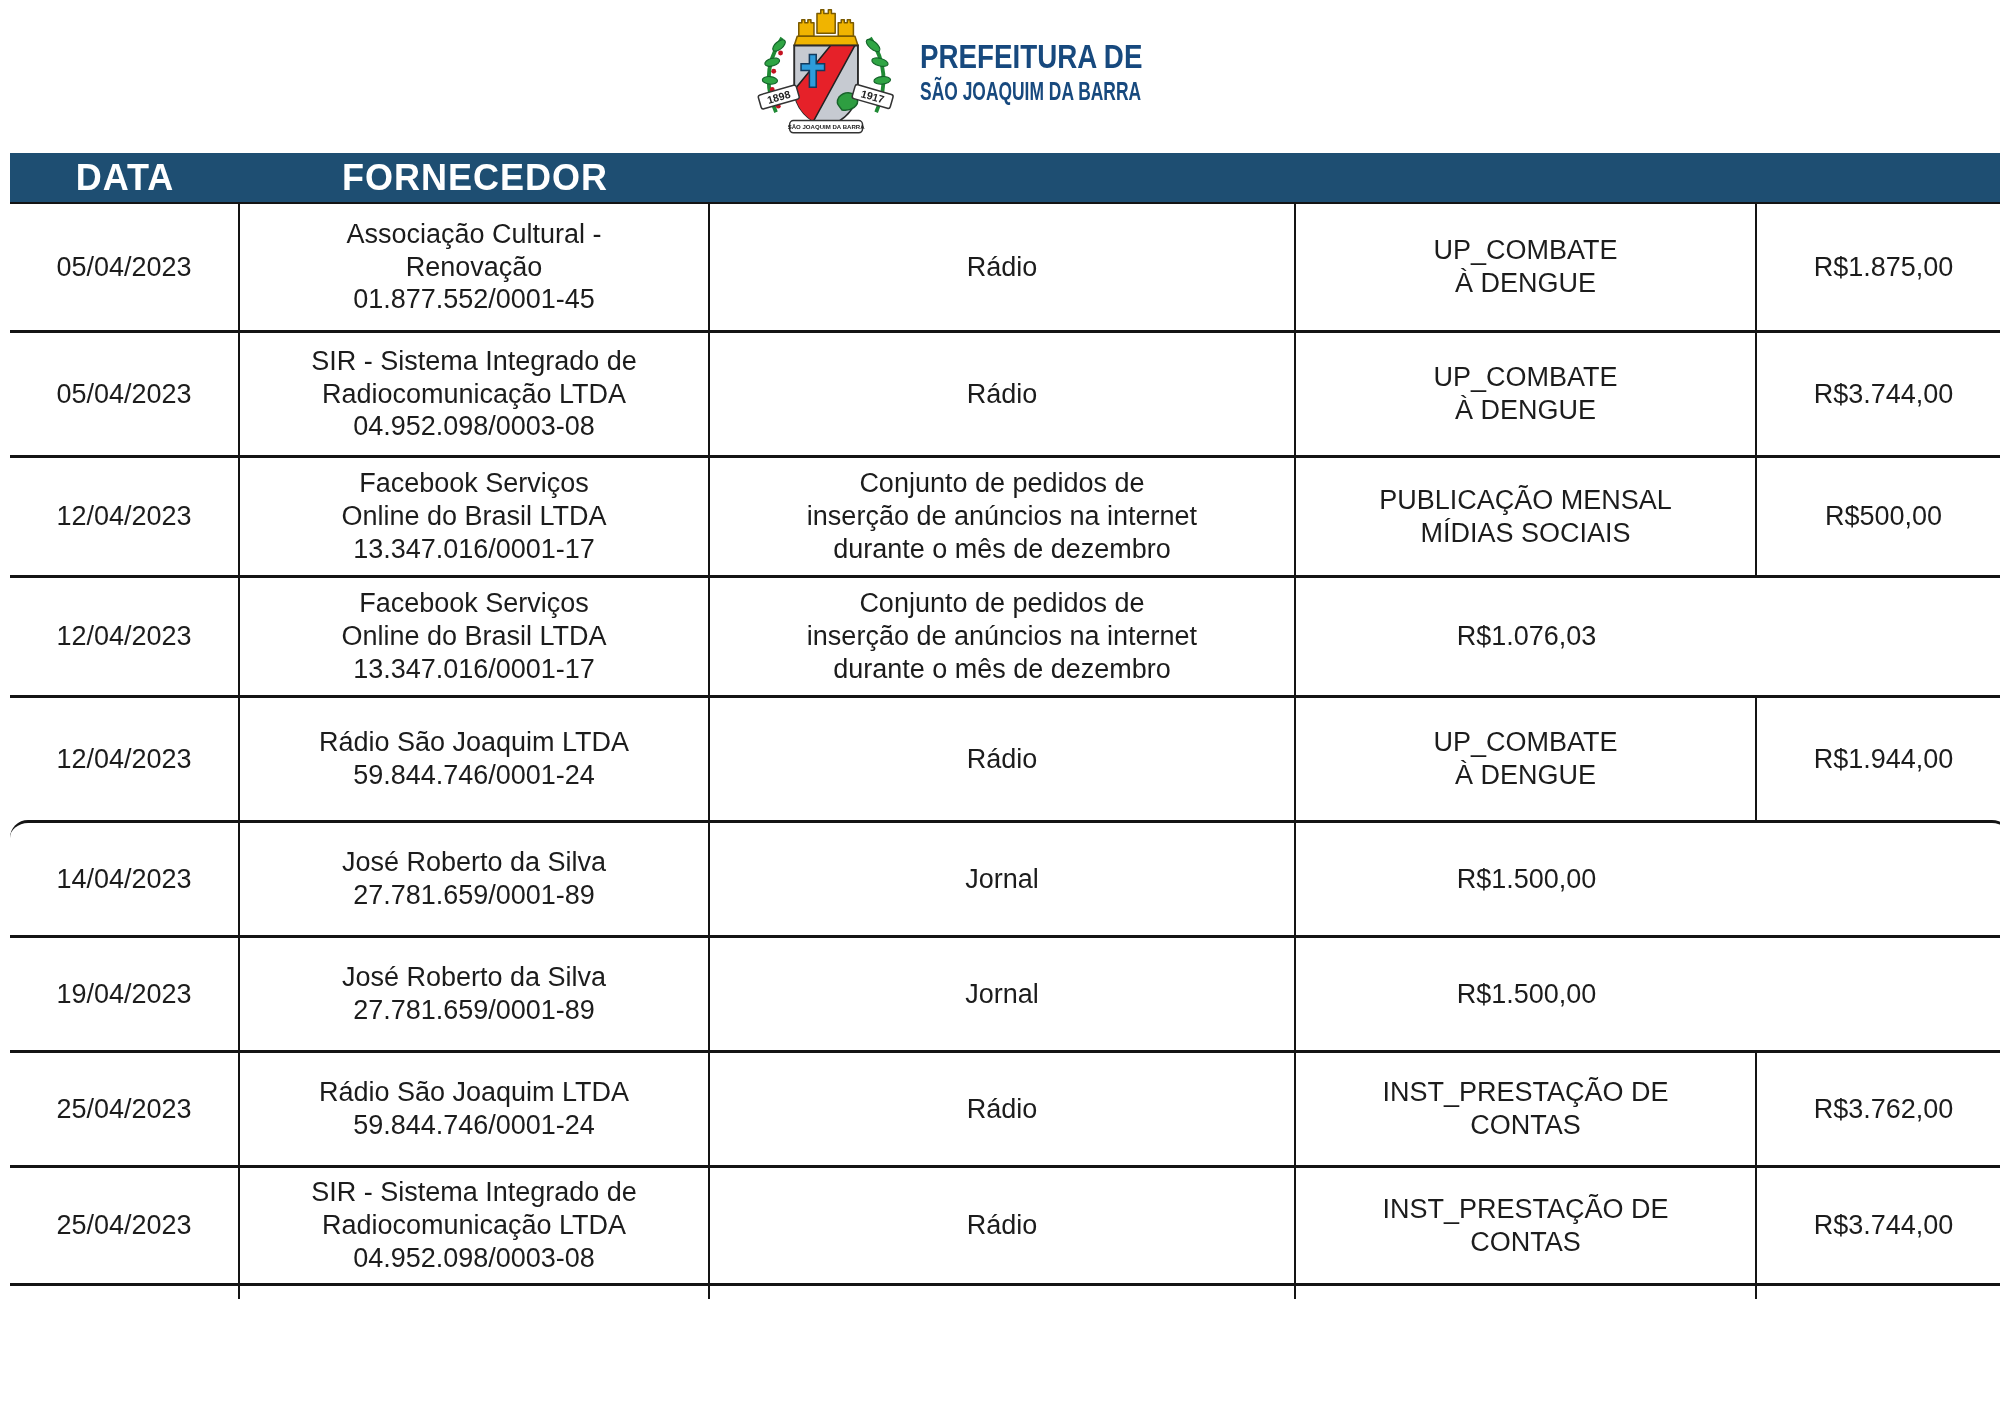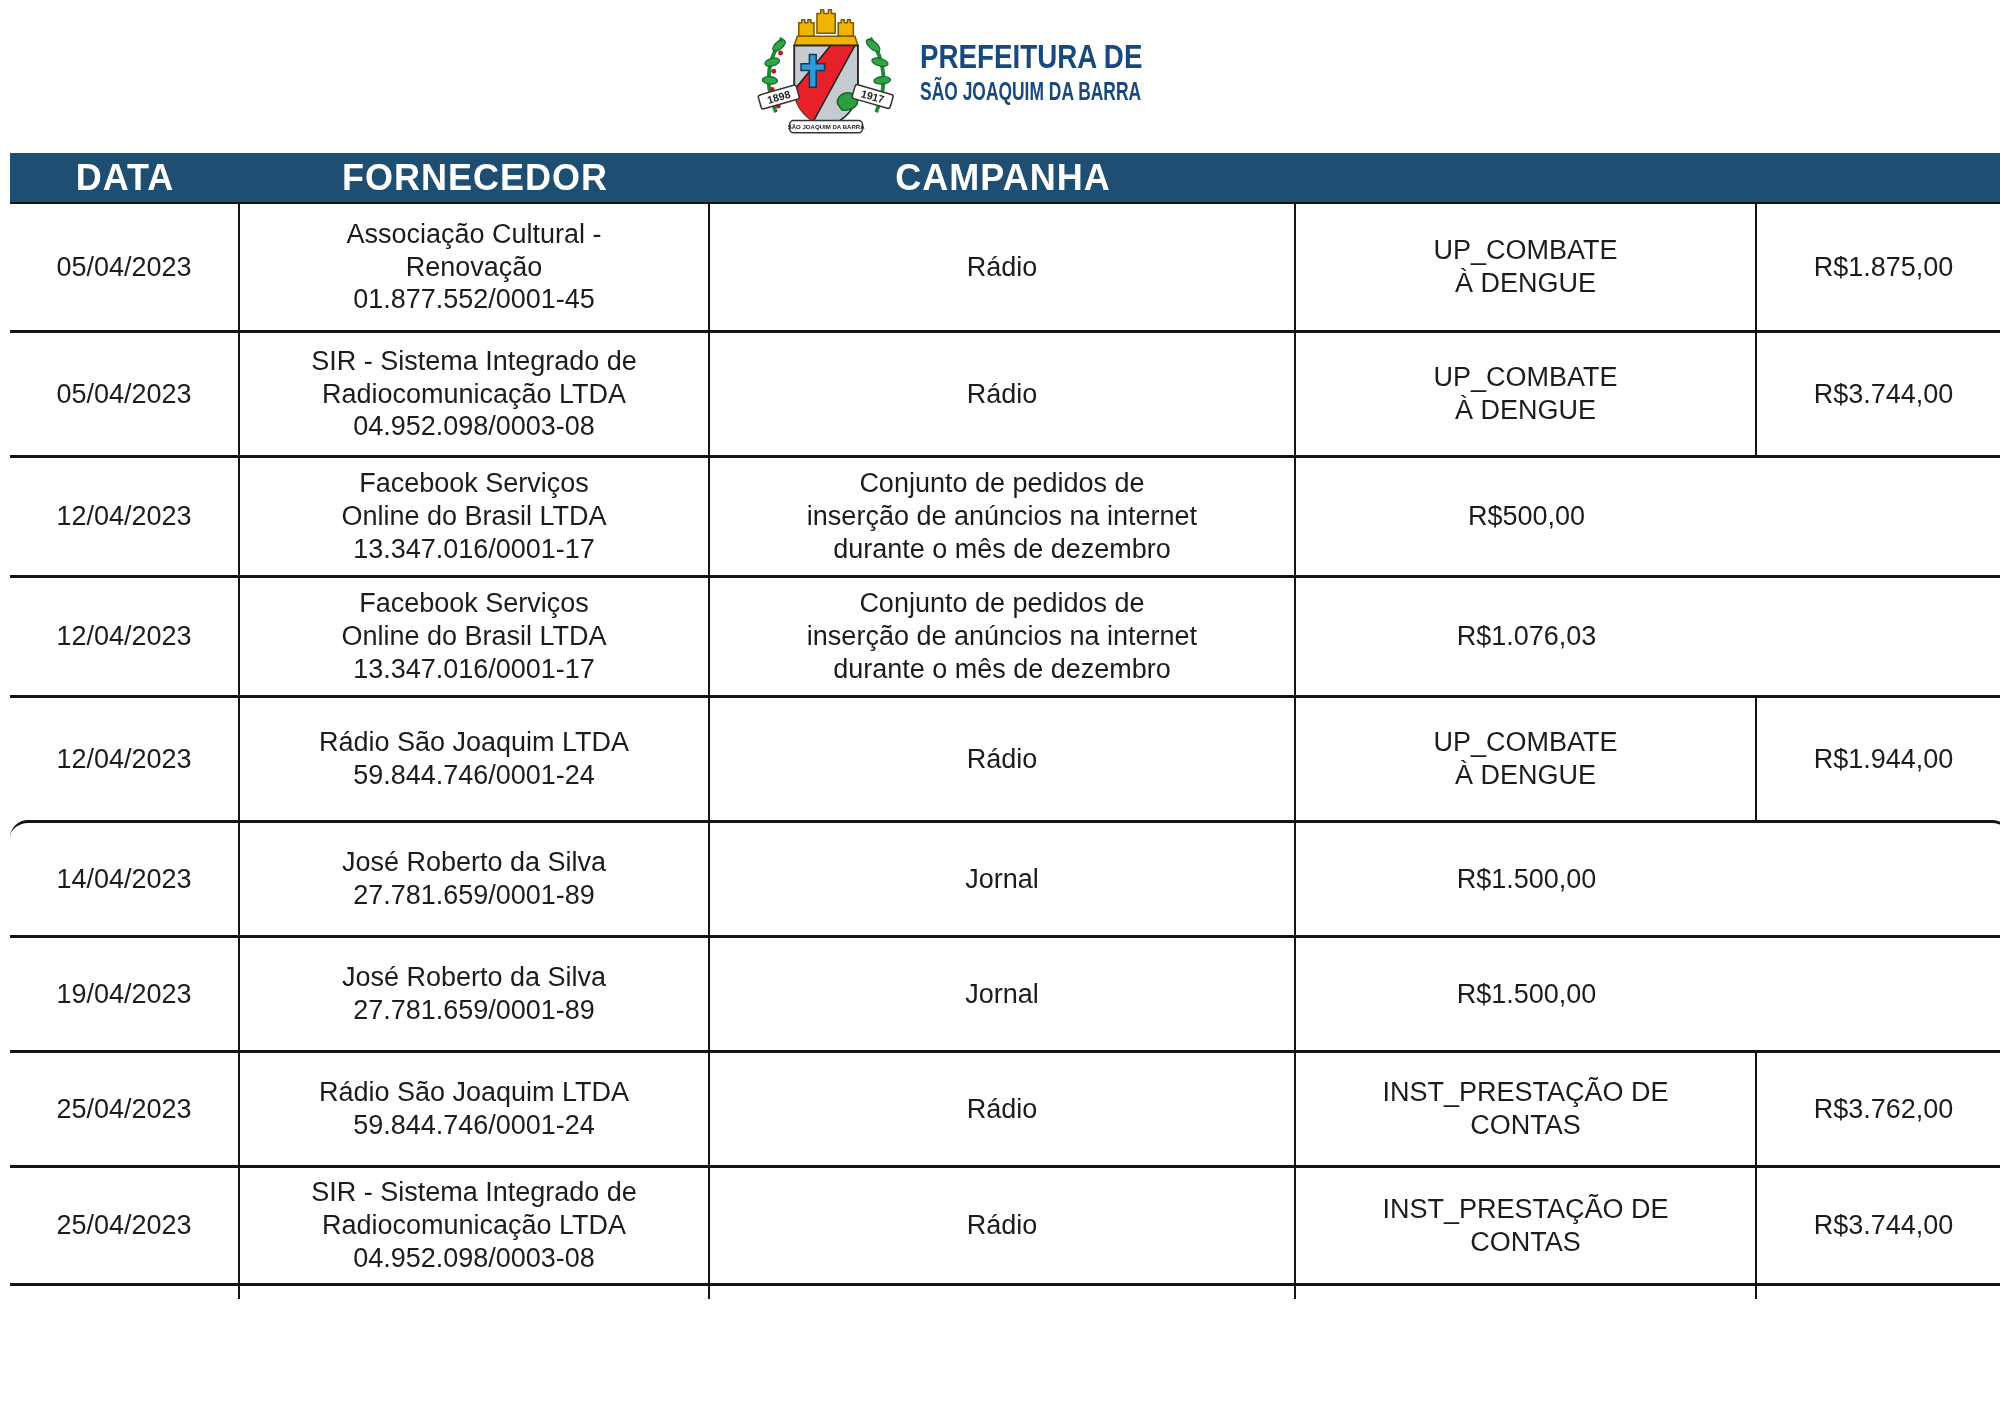--- a/index.html
+++ b/index.html
@@ -151,21 +151,20 @@
   <div class="brand">
     <div class="brand-line1">PREFEITURA DE</div>
     <div class="brand-line2">SÃO JOAQUIM DA BARRA</div>
   </div>
 </div>
 
 <div class="datatable">
   <div class="thead">
       <div class="hcell">DATA</div>
       <div class="hcell">FORNECEDOR</div>
-      <div class="hcell">CAMPANHA</div>
     </div>
   <div class="tbody">
       <div class="trow">
         <div class="cell"><span>05/04/2023</span></div>
         <div class="cell"><span>Associação Cultural -
 Renovação</span><span>01.877.552/0001-45</span></div>
         <div class="cell"><span>Rádio</span></div>
         <div class="cell"><span>UP_COMBATE
 À DENGUE</span></div>
         <div class="cell"><span>R$1.875,00</span></div>
@@ -179,20 +178,22 @@
 À DENGUE</span></div>
         <div class="cell"><span>R$3.744,00</span></div>
       </div>
       <div class="trow">
         <div class="cell"><span>12/04/2023</span></div>
         <div class="cell"><span>Facebook Serviços
 Online do Brasil LTDA</span><span>13.347.016/0001-17</span></div>
         <div class="cell"><span>Conjunto de pedidos de
 inserção de anúncios na internet
 durante o mês de dezembro</span></div>
+        <div class="cell"><span>PUBLICAÇÃO MENSAL
+MÍDIAS SOCIAIS</span></div>
         <div class="cell"><span>R$500,00</span></div>
       </div>
       <div class="trow">
         <div class="cell"><span>12/04/2023</span></div>
         <div class="cell"><span>Facebook Serviços
 Online do Brasil LTDA</span><span>13.347.016/0001-17</span></div>
         <div class="cell"><span>Conjunto de pedidos de
 inserção de anúncios na internet
 durante o mês de dezembro</span></div>
         <div class="cell"><span>R$1.076,03</span></div>

